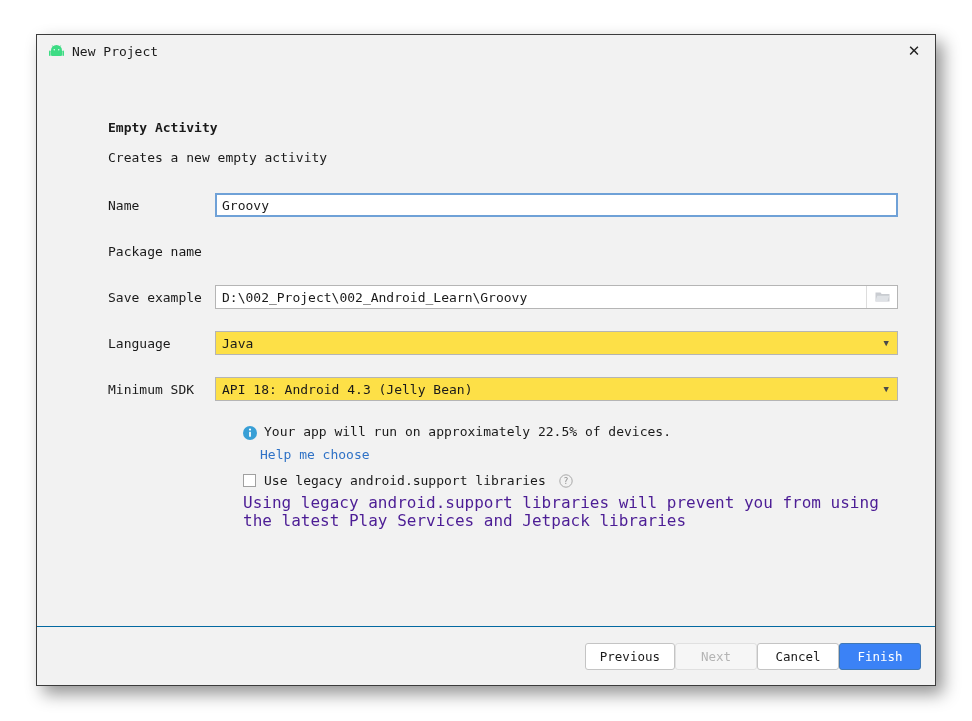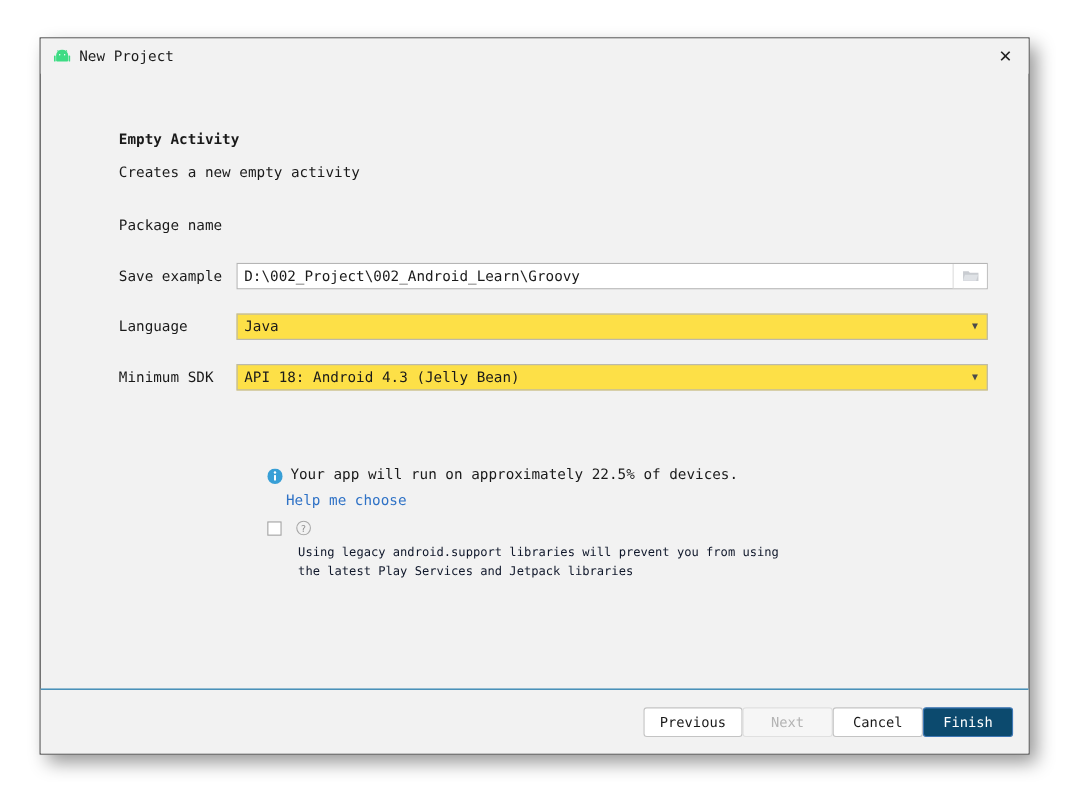--- a/index.html
+++ b/index.html
@@ -238,24 +238,23 @@
     color: #1a1a1a;
     cursor: pointer;
   }
   .qmark {
     margin-left: 5px;
     cursor: pointer;
     display: flex;
     align-items: center;
   }
   .legacy-desc {
-    margin-left: 28px;
     margin-top: 6px;
-    font-size: 11px;
-    color: #0f172a;
+    font-size: 16px;
+    color: #4c1d95;
     line-height: 18px;
   }
 
   
   .footer {
     flex: 0 0 58px;
     border-top: 1px solid #0369a1;
     display: flex;
     align-items: center;
     justify-content: flex-end;
@@ -278,21 +277,21 @@
     align-items: center;
     justify-content: center;
   }
   .btn.disabled {
     color: #b4b4b4;
     border-color: #e0e0e0;
     background: #f6f6f6;
     cursor: default;
   }
   .btn.primary {
-    background: #0c4a6e;
+    background: #3b82f6;
     border: 1px solid #3f78b5;
     color: #ffffff;
   }
 </style>
 </head>
 <body>
 
 <div id="page">
 
   <div class="dialog">
@@ -315,20 +314,26 @@
       <div class="close-btn">✕</div>
     </div>
 
     <div class="dialog-body">
 
       <div class="heading">Empty Activity</div>
       <div class="subheading">Creates a new empty activity</div>
 
       <div class="form">
 
+        <div class="row">
+          <div class="row-label">Name</div>
+          <div class="field-wrap">
+            <input class="textfield focused" type="text" value="Groovy" style="">
+          </div>
+        </div>
 
         <div class="row">
           <div class="row-label">Package name</div>
         </div>
 
         <div class="row">
           <div class="row-label">Save example</div>
           <div class="field-wrap">
             <input class="textfield" type="text" value="D:\002_Project\002_Android_Learn\Groovy" style="">
             <div class="folder-btn">
@@ -372,20 +377,21 @@
             </svg>
           </span>
           <span class="info-text">Your app will run on approximately 22.5% of devices.</span>
         </div>
         <div class="help-link">Help me choose</div>
       </div>
 
       <div class="legacy-block">
         <div class="legacy-row">
           <span class="checkbox"></span>
+          <span class="legacy-label">Use legacy android.support libraries</span>
           <span class="qmark">
             <svg width="14" height="14" viewBox="0 0 14 14" xmlns="http://www.w3.org/2000/svg">
               <circle cx="7" cy="7" r="6.2" fill="none" stroke="#a8a8a8" stroke-width="1"></circle>
               <text x="7" y="10.3" text-anchor="middle" font-size="8.5" fill="#8d8d8d" font-family="DejaVu Sans, sans-serif">?</text>
             </svg>
           </span>
         </div>
         <div class="legacy-desc">
           <div>Using legacy android.support libraries will prevent you from using</div>
           <div>the latest Play Services and Jetpack libraries</div>

